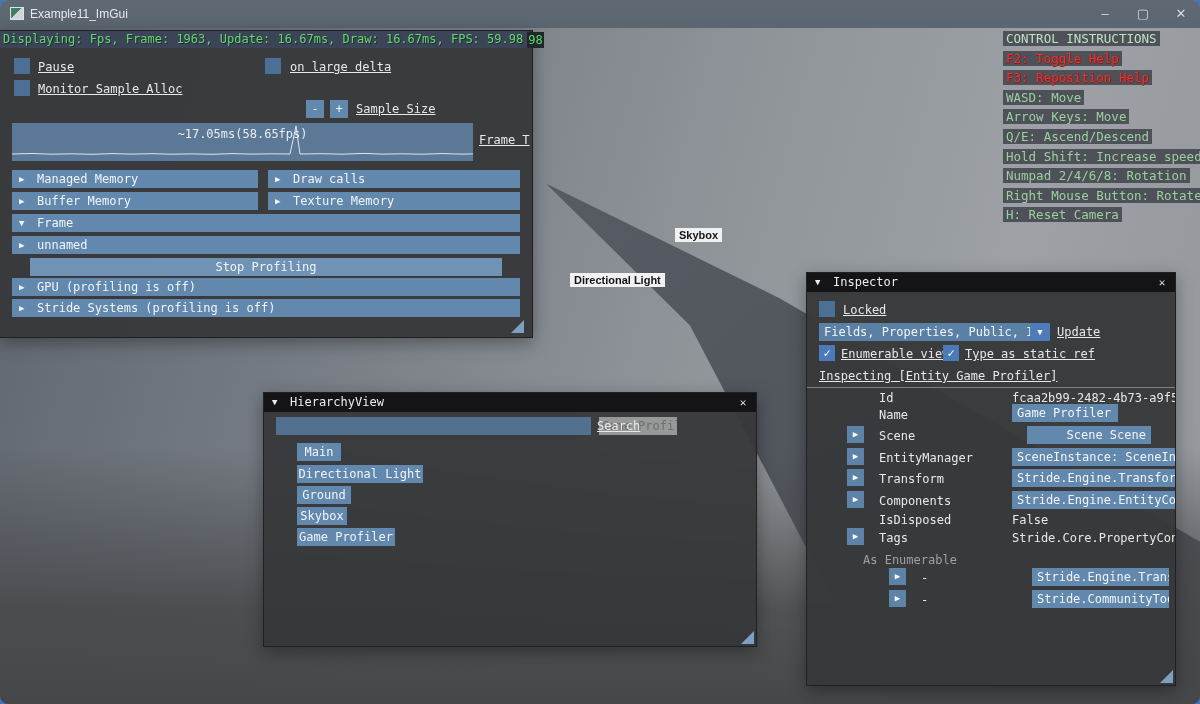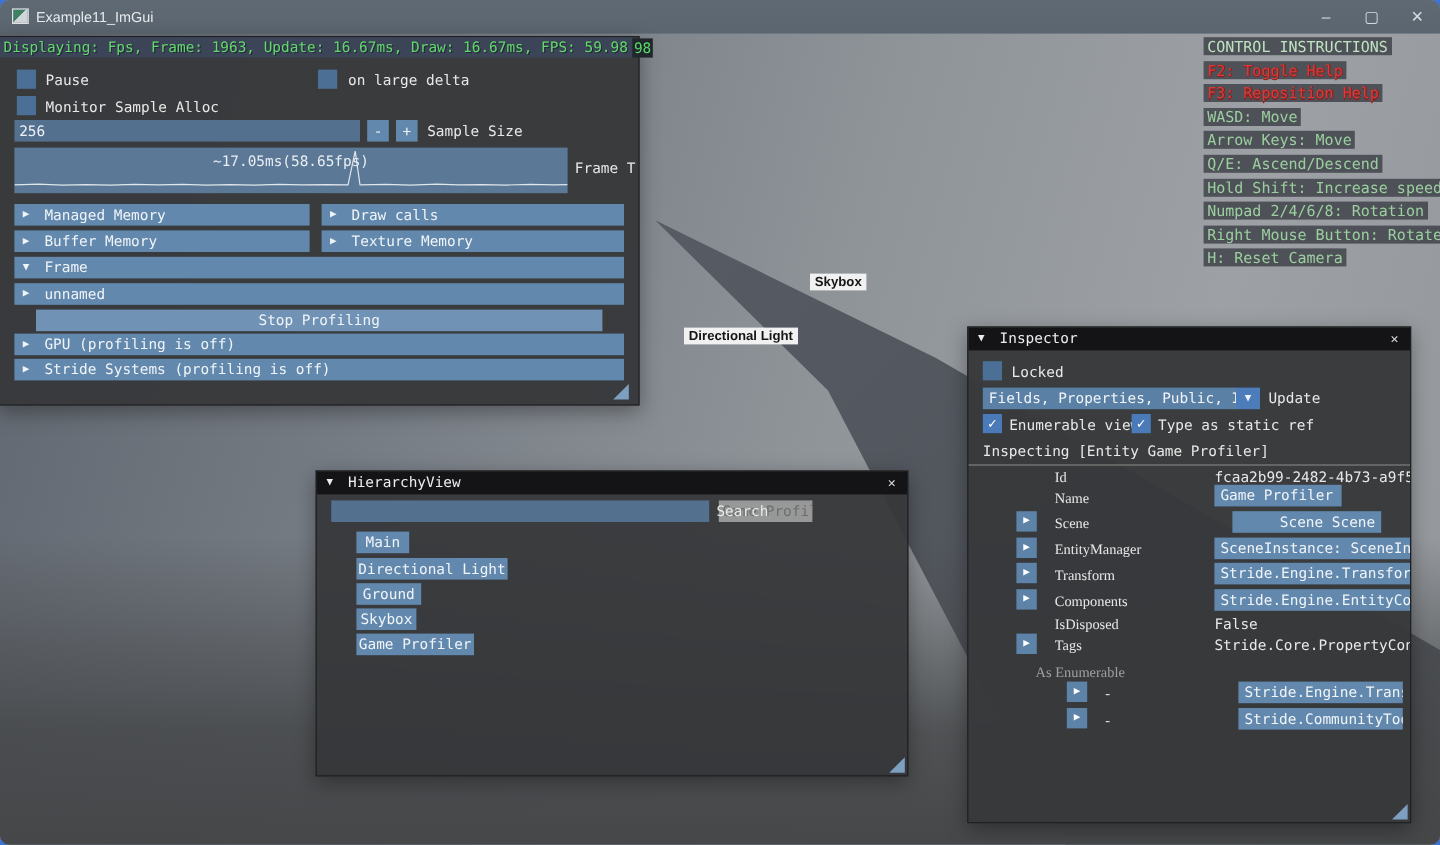--- a/index.html
+++ b/index.html
@@ -52,21 +52,21 @@
          overflow:hidden; white-space:pre; }
   .hdr .arr { position:absolute; left:7px; top:0; font-size:9px; }
   .hdr .lab { position:absolute; left:25px; top:0; }
   .ibtn { position:absolute; height:18px; background:#6289ad; color:#f0f4f8; line-height:18px;
           text-align:center; overflow:hidden; white-space:pre; border:none;
           font-family:inherit; font-size:12px; }
   .vbtn { position:absolute; height:18px; background:#6289ad; color:#f0f4f8; line-height:18px;
           padding:0 5px; overflow:hidden; white-space:pre; }
   .chkbox { position:absolute; width:16px; height:16px; background:#4c6f95; color:#fff;
             font-size:12px; text-align:center; line-height:16px; }
-  .clabel { position:absolute; white-space:pre; }
+  .clabel { position:absolute; white-space:pre;text-decoration:underline; }
   .dim { color:#a0a0a0; }
   .field { position:absolute; height:18px; background:#53708f; border:none; color:#eef2f6;
            font-family:inherit; font-size:12px; padding:0 4px; }
   .arrbtn { position:absolute; width:17px; height:17px; background:#5d83a8; color:#fff;
             font-size:9px; text-align:center; line-height:17px; }
 
   
   #profiler { left:-1px; top:30px; width:534px; height:308px; }
   #ptitle { position:absolute; left:0; top:0; width:527px; height:17px; background:#3b4557;
             overflow:hidden; }
@@ -79,21 +79,21 @@
   #plot svg { position:absolute; left:0; top:0; }
 
   
   #hierarchy { left:263px; top:392px; width:494px; height:255px; background:rgba(54,55,57,.94); }
   .ghostbox { position:absolute; background:rgba(168,168,168,.85); color:#6e6e6e;
               height:18px; line-height:18px; overflow:hidden; white-space:pre; padding:0 3px; }
 
   
   #inspector { left:806px; top:272px; width:370px; height:414px; overflow:hidden; }
   .sep { position:absolute; left:0; width:370px; height:1px; background:#808080; }
-  .rowlab { position:absolute; white-space:pre;font-family:Liberation Serif, serif; }
+  .rowlab { position:absolute; white-space:pre; }
   .rowval { position:absolute; white-space:pre; overflow:hidden; }
 </style>
 </head>
 <body>
 
 <div id="app">
 
   <div id="titlebar">
     <div class="appicon"></div>
     <span class="apptitle">Example11_ImGui</span>
@@ -130,21 +130,20 @@
     <div id="fpsbox">98</div>
 
     <div class="chkbox" style="left:14px; top:27px;"></div>
     <span class="clabel" style="left:38px; top:29px;">Pause</span>
     <div class="chkbox" style="left:265px; top:27px;"></div>
     <span class="clabel" style="left:290px; top:29px;">on large delta</span>
 
     <div class="chkbox" style="left:14px; top:49px;"></div>
     <span class="clabel" style="left:38px; top:51px;">Monitor Sample Alloc</span>
 
-    <input class="field" style="left: 12px; top: 69px; width: 288px;" value="256">
     <button class="ibtn" style="left:306px; top:69px; width:18px;">-</button>
     <button class="ibtn" style="left:330px; top:69px; width:18px;">+</button>
     <span class="clabel" style="left:356px; top:71px;">Sample Size</span>
 
     <div id="plot">
       <div class="overlay">~17.05ms(58.65fps)</div>
       <svg width="461" height="38" viewBox="0 0 461 38">
         <polyline fill="none" stroke="#dfe6ec" stroke-width="1" points="0,31 20,30.5 40,31.2 60,30.8 80,31.3 100,30.6 120,31.1 140,30.7 160,31.2 180,30.9 200,31.3 220,30.6 240,31.1 260,30.8 278,31 284,3 288,31 310,30.7 330,31.2 352,30.4 370,31.1 390,30.8 410,31.2 430,30.6 450,31.1 461,30.9"></polyline>
       </svg>
     </div>

